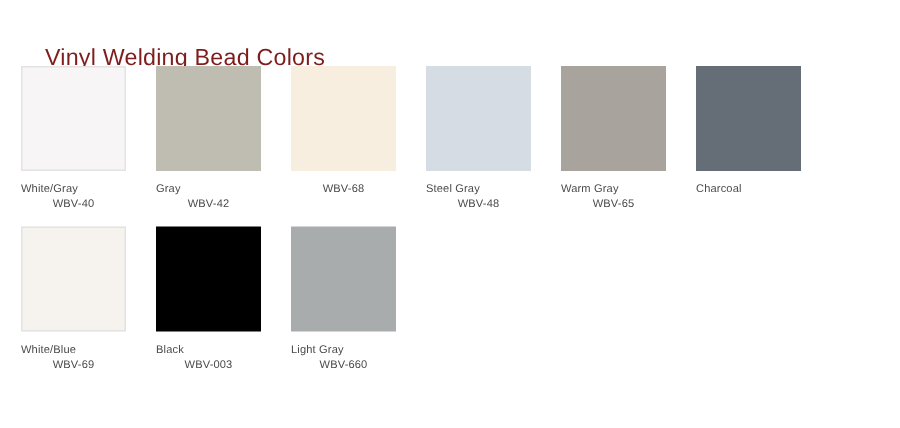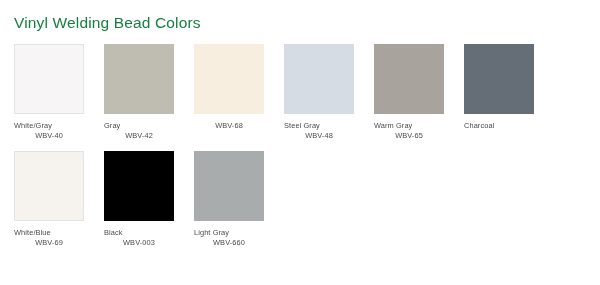--- a/index.html
+++ b/index.html
@@ -23,24 +23,24 @@
     background: #ffffff;
     box-sizing: border-box;
   }
   .page-title {
     position: absolute;
     left: 14px;
     top: 13px;
     font-size: 15.5px;
     font-weight: 400;
     letter-spacing: 0.15px;
-    color: #15803d;
+    color: #7f1d1d;
     line-height: 20px;
     white-space: nowrap;
-    margin: 0;
+    margin: 16px;
   }
   .swatch-grid {
     position: absolute;
     left: 14px;
     top: 44px;
     width: 576px;
     display: flex;
     flex-wrap: wrap;
     align-content: flex-start;
   }

